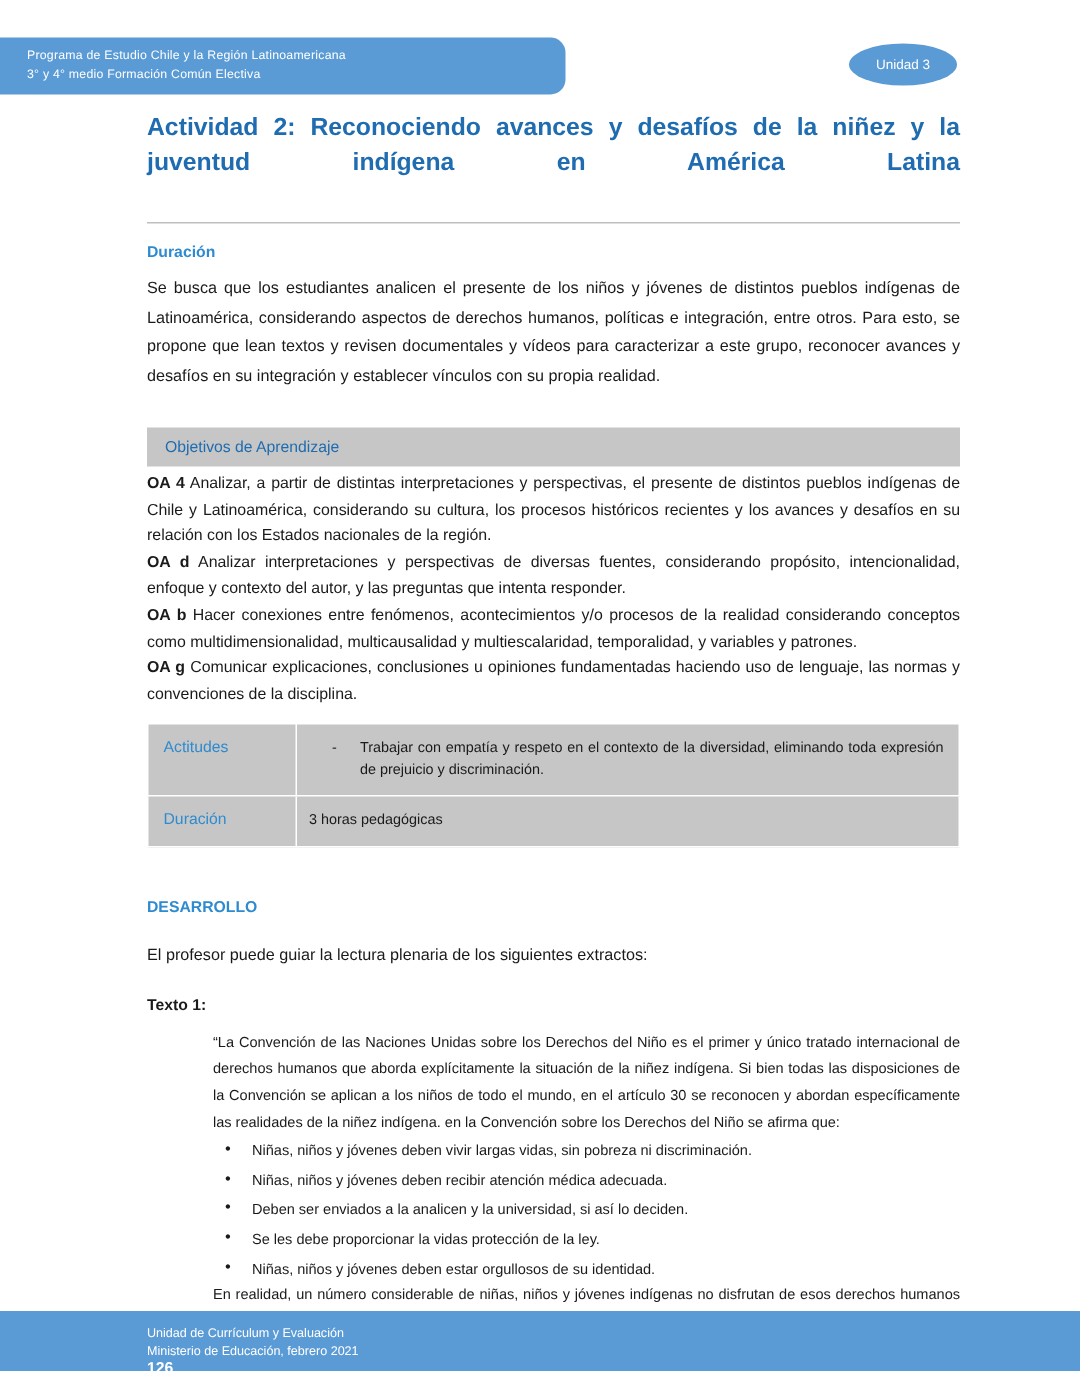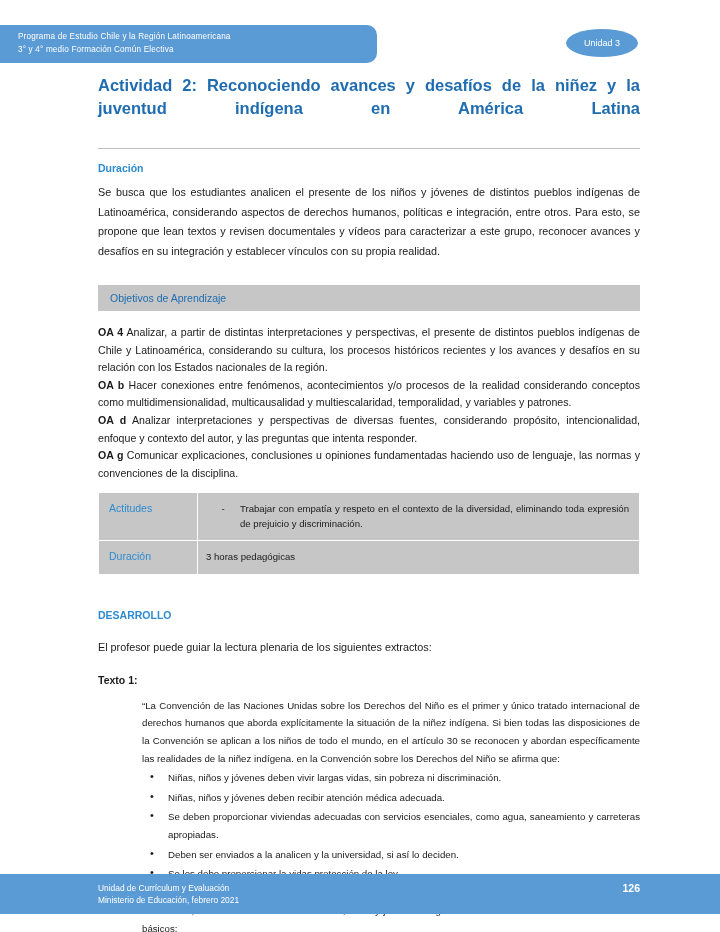--- a/index.html
+++ b/index.html
@@ -99,21 +99,21 @@
     background: #c6c6c6;
     color: #1f6cb0;
     font-size: 10.5px;
     font-weight: normal;
     padding: 7px 10px 7px 12px;
   }
   .oa-body {
     font-size: 10.6px;
     line-height: 17.6px;
     text-align: justify;
-    padding-top: 13px;
+    padding-top: 3px;
     padding-bottom: 2px;
   }
   .oa-body p {
     margin: 0;
   }
   .oa-code {
     font-weight: bold;
   }
 
   
@@ -214,20 +214,21 @@
     background: #5b9bd5;
   }
   .footer-inner {
     position: absolute;
     left: 98px;
     top: 8px;
     width: 542px;
     display: flex;
     justify-content: space-between;
     align-items: flex-start;
+    flex-direction: column;
   }
   .footer-left .fline {
     color: #ffffff;
     font-size: 8.4px;
     line-height: 12px;
   }
   .footer-page {
     color: #ffffff;
     font-size: 10.5px;
     font-weight: bold;
@@ -251,26 +252,26 @@
   <div class="body-text">Se busca que los estudiantes analicen el presente de los niños y jóvenes de distintos pueblos indígenas de Latinoamérica, considerando aspectos de derechos humanos, políticas e integración, entre otros. Para esto, se propone que lean textos y revisen documentales y vídeos para caracterizar a este grupo, reconocer avances y desafíos en su integración y establecer vínculos con su propia realidad.</div>
 
   <div class="oa-block">
     <div class="oa-head">Objetivos de Aprendizaje</div>
     <div class="oa-body">
       <p>
         <span class="oa-code">OA 4</span>
         <span>Analizar, a partir de distintas interpretaciones y perspectivas, el presente de distintos pueblos indígenas de Chile y Latinoamérica, considerando su cultura, los procesos históricos recientes y los avances y desafíos en su relación con los Estados nacionales de la región.</span>
       </p>
       <p>
+        <span class="oa-code">OA d</span>
+        <span>Analizar interpretaciones y perspectivas de diversas fuentes, considerando propósito, intencionalidad, enfoque y contexto del autor, y las preguntas que intenta responder.</span>
+      </p>
+      <p>
         <span class="oa-code">OA b</span>
         <span>Hacer conexiones entre fenómenos, acontecimientos y/o procesos de la realidad considerando conceptos como multidimensionalidad, multicausalidad y multiescalaridad, temporalidad, y variables y patrones.</span>
-      </p>
-      <p>
-        <span class="oa-code">OA d</span>
-        <span>Analizar interpretaciones y perspectivas de diversas fuentes, considerando propósito, intencionalidad, enfoque y contexto del autor, y las preguntas que intenta responder.</span>
       </p>
       <p>
         <span class="oa-code">OA g</span>
         <span>Comunicar explicaciones, conclusiones u opiniones fundamentadas haciendo uso de lenguaje, las normas y convenciones de la disciplina.</span>
       </p>
     </div>
 
     <table class="info-table">
       <tbody>
           <tr>
@@ -292,21 +293,20 @@
 
   <div class="desarrollo-label">DESARROLLO</div>
   <div class="intro-line">El profesor puede guiar la lectura plenaria de los siguientes extractos:</div>
   <div class="texto-label">Texto 1:</div>
 
   <div class="quote-block">
     <p>“La Convención de las Naciones Unidas sobre los Derechos del Niño es el primer y único tratado internacional de derechos humanos que aborda explícitamente la situación de la niñez indígena. Si bien todas las disposiciones de la Convención se aplican a los niños de todo el mundo, en el artículo 30 se reconocen y abordan específicamente las realidades de la niñez indígena. en la Convención sobre los Derechos del Niño se afirma que:</p>
     <ul class="quote-list">
       <li>Niñas, niños y jóvenes deben vivir largas vidas, sin pobreza ni discriminación.</li>
       <li>Niñas, niños y jóvenes deben recibir atención médica adecuada.</li>
-      <li>Se deben proporcionar viviendas adecuadas con servicios esenciales, como agua, saneamiento y carreteras apropiadas.</li>
       <li>Deben ser enviados a la analicen y la universidad, si así lo deciden.</li>
       <li>Se les debe proporcionar la vidas protección de la ley.</li>
       <li>Niñas, niños y jóvenes deben estar orgullosos de su identidad.</li>
     </ul>
     <p class="closing-para">En realidad, un número considerable de niñas, niños y jóvenes indígenas no disfrutan de esos derechos humanos básicos:</p>
   </div>
 
 </div>
 
 <div class="footer-band">

